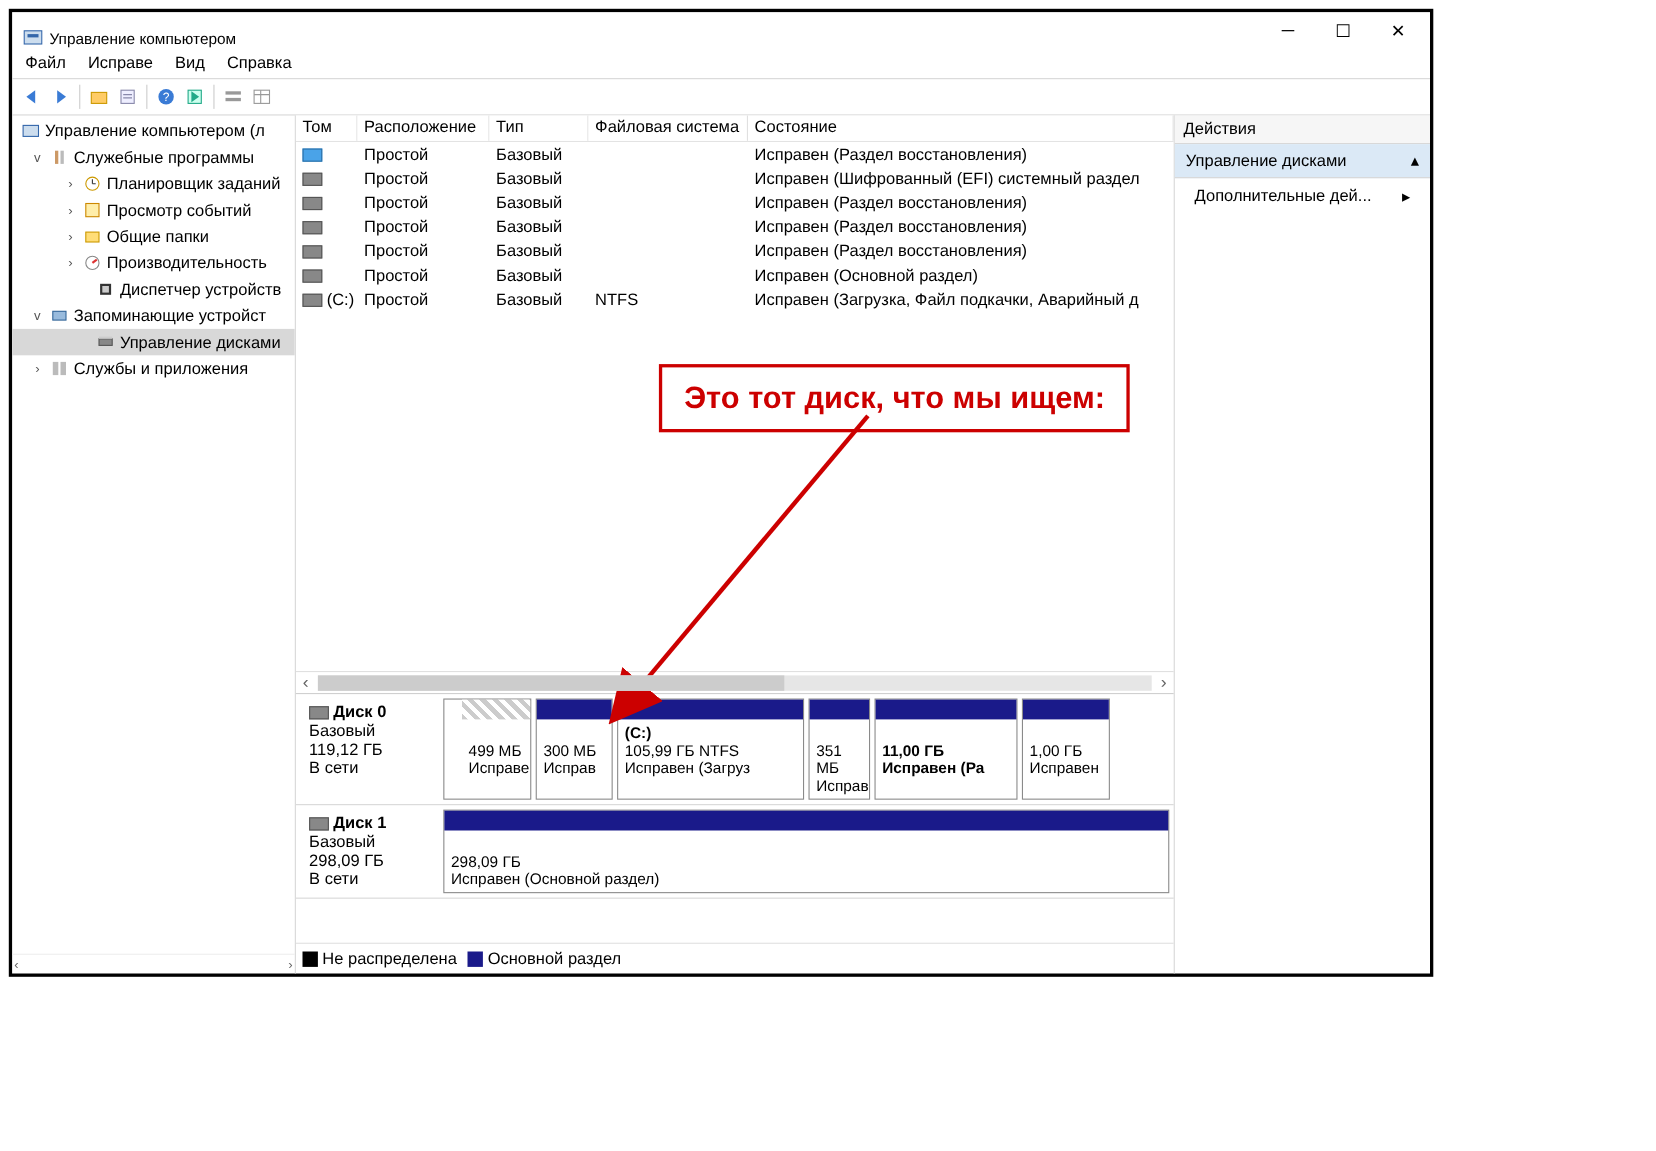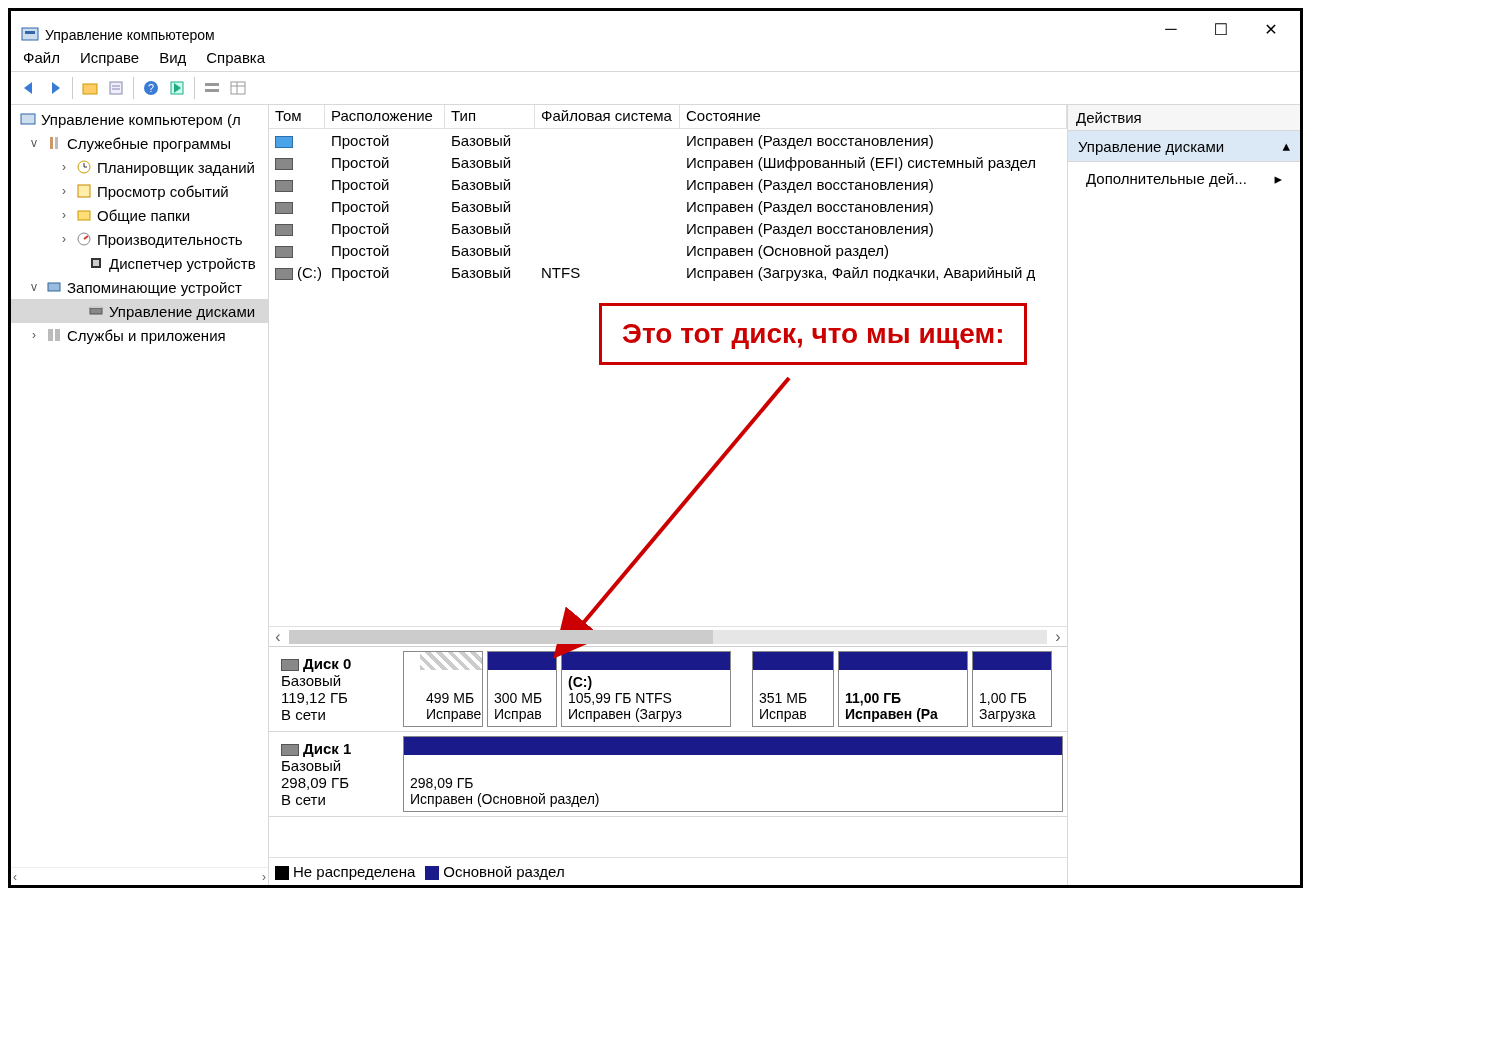--- a/index.html
+++ b/index.html
@@ -60,21 +60,21 @@
 .legend { height: 28px; display: flex; align-items: center; gap: 10px; padding: 0 6px; border-top: 1px solid #e0e0e0; font-size: 15px; }
 .legend .sq { width: 14px; height: 14px; display: inline-block; margin-right: 4px; vertical-align: middle; }
 .legend .sq.black { background: #000; }
 .legend .sq.navy { background: #1a1a8a; }
 
 .actions-pane { width: 232px; display: flex; flex-direction: column; font-size: 15px; }
 .actions-pane .ahdr { padding: 4px 8px; border-bottom: 1px solid #d8d8d8; font-weight: normal; background: #f6f6f6; }
 .actions-pane .asect { padding: 6px 10px; background: #dbe9f6; display: flex; justify-content: space-between; align-items: center; border-bottom: 1px solid #d8d8d8; }
 .actions-pane .alink { padding: 8px 18px; display: flex; justify-content: space-between; }
 
-.annot-box { position: absolute; border: 3px solid #c00; padding: 12px 20px; font-size: 28px; font-weight: bold; color: #c00; background: #fff; }
+.annot-box { position: absolute; border: 3px solid #c00; padding: 12px 20px; font-size: 28px; font-weight: bold; color: #c00; background: #fff; margin-top: 28px; }
 .arrow-svg { position: absolute; pointer-events: none; }
 </style>
 </head>
 <body>
 
 <div class="frame">
 
   <div class="titlebar">
     <span class="icon">
       <svg width="18" height="18">
@@ -360,42 +360,42 @@
                 </div>
               </div>
               <div class="part" style="width: 170px;">
                 <div class="band"></div>
                 <div class="plabel">
                   <div><b>(C:)</b></div>
                   <div>105,99 ГБ NTFS</div>
                   <div>Исправен (Загруз</div>
                 </div>
               </div>
-              <div class="part" style="width: 82px; margin-left: 17px;">
+              <div class="part" style="width: 56px;">
                 <div class="band"></div>
                 <div class="plabel">
                   <div><b>&nbsp;</b></div>
                   <div>351 МБ</div>
                   <div>Исправ</div>
                 </div>
               </div>
               <div class="part" style="width: 130px; font-weight: bold;">
                 <div class="band"></div>
                 <div class="plabel">
                   <div><b>&nbsp;</b></div>
                   <div>11,00 ГБ</div>
                   <div>Исправен (Ра</div>
                 </div>
               </div>
               <div class="part" style="width: 80px;">
                 <div class="band"></div>
                 <div class="plabel">
                   <div><b>&nbsp;</b></div>
                   <div>1,00 ГБ</div>
-                  <div>Загрузка</div>
+                  <div>Исправен</div>
                 </div>
               </div>
             </div>
         </div>
 
         <div class="disk-block">
           <div class="disk-info">
             <div class="dname"><span class="dicon"></span><span>Диск 1</span></div>
             <div>Базовый</div>
             <div>298,09 ГБ</div>

